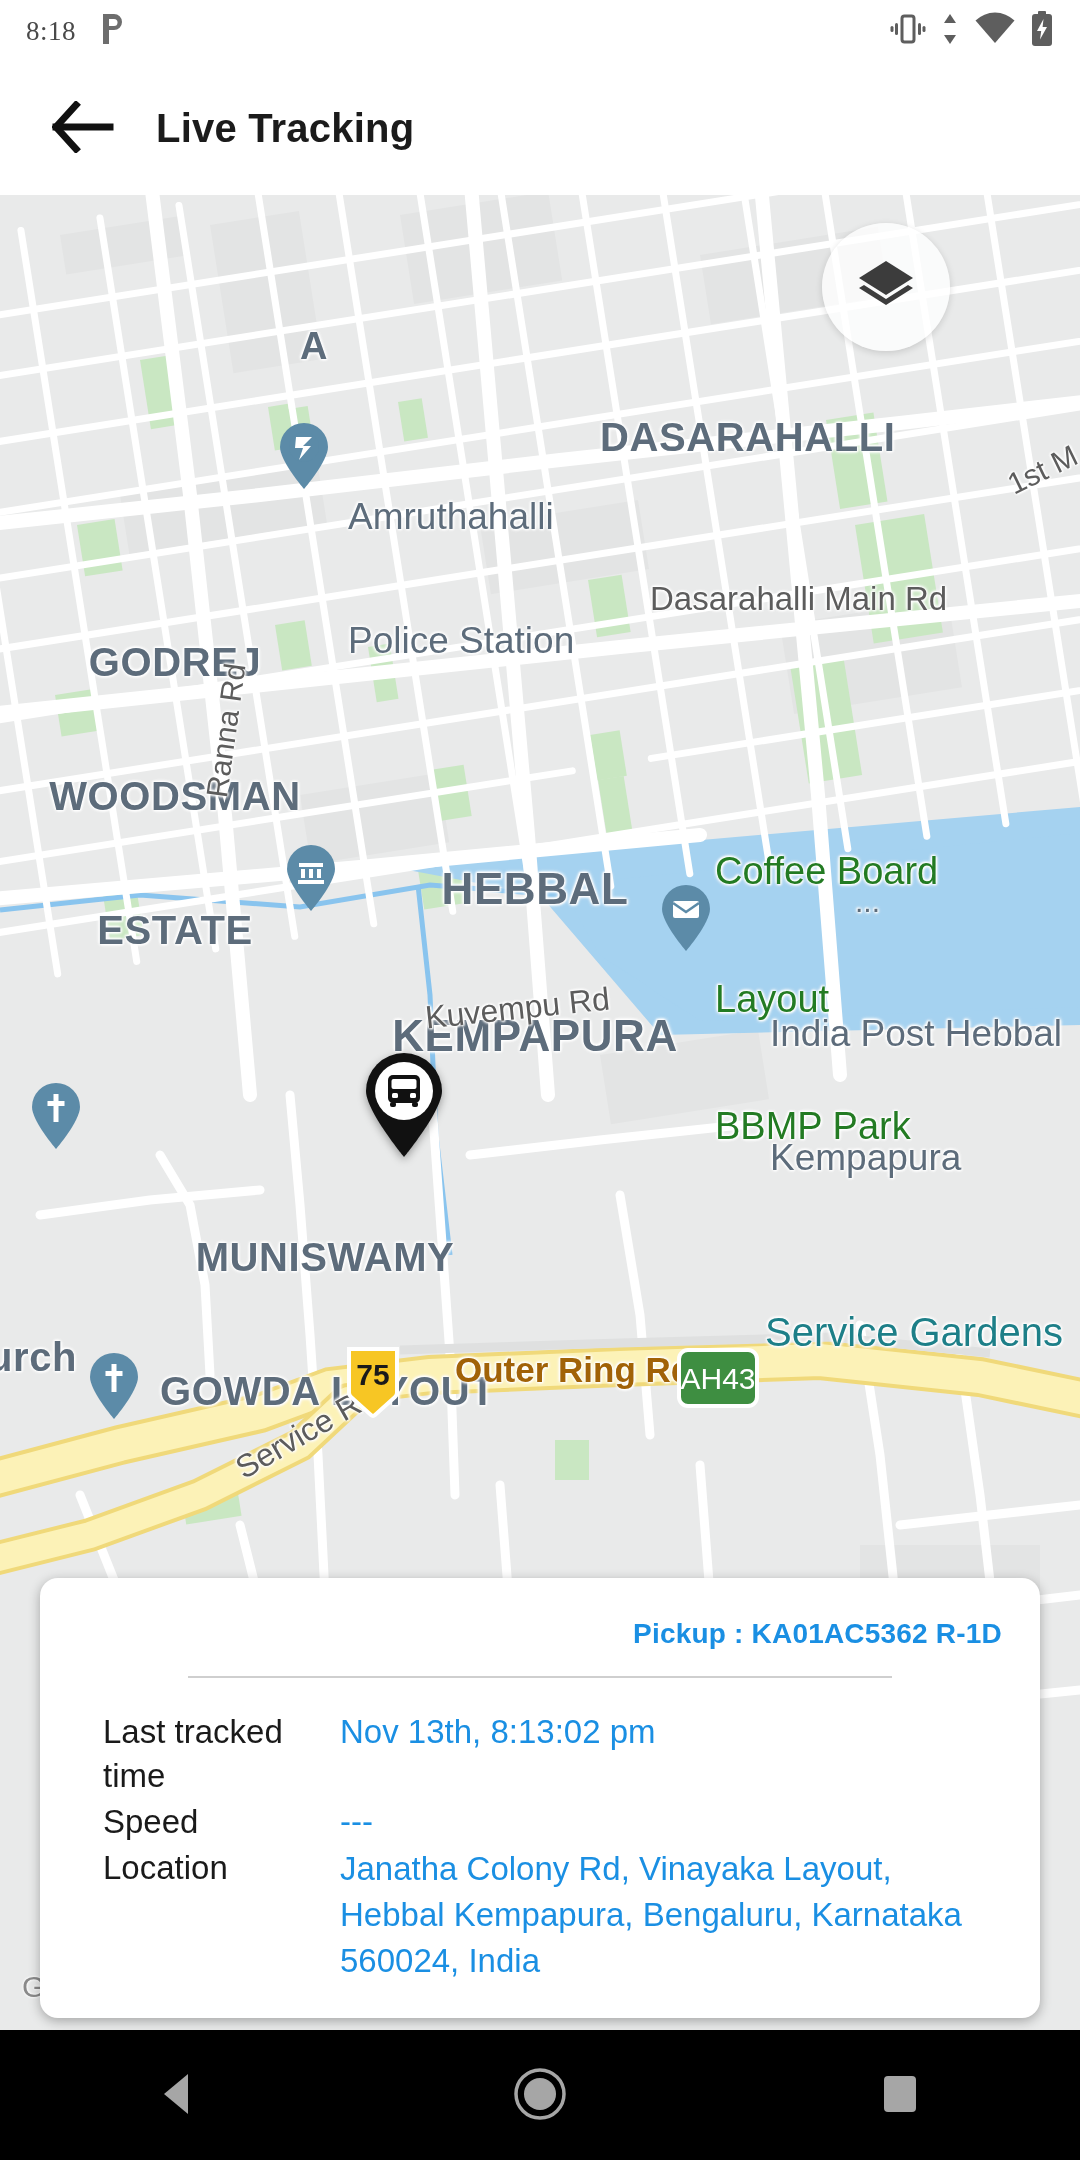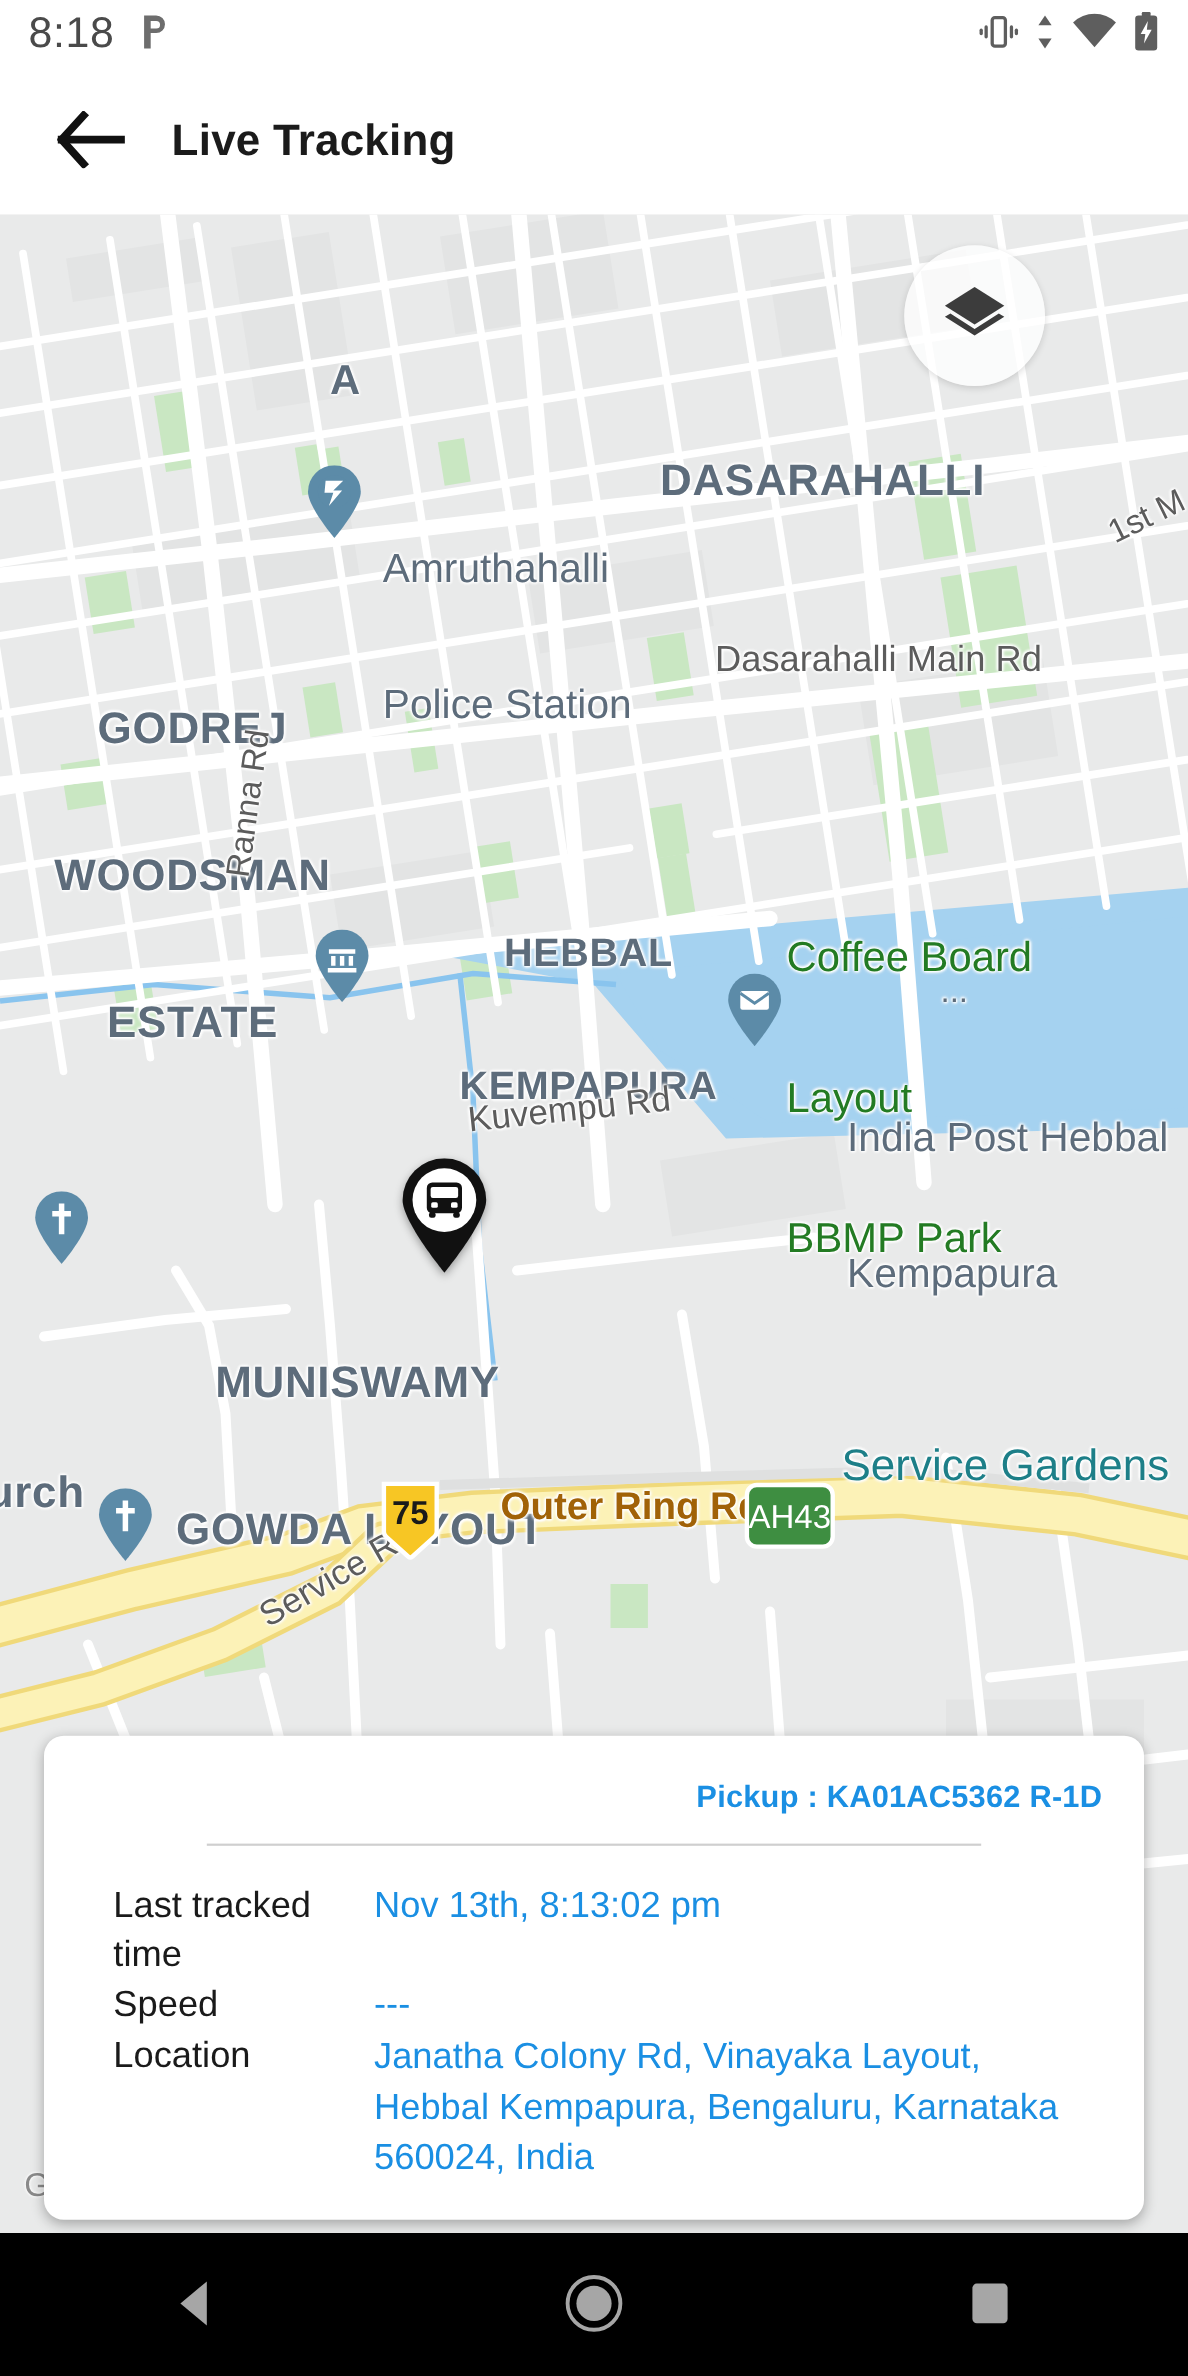--- a/index.html
+++ b/index.html
@@ -12,22 +12,22 @@
   }
   #screen { position: relative; width: 1080px; height: 2160px; overflow: hidden; background:#fff; }
 
   
   #status-bar {
     position: absolute; top: 0; left: 0; width: 1080px; height: 62px;
     background: #ffffff; display: flex; align-items: center;
     padding: 0 26px;
   }
   #status-time {
-    font-size: 39px; color: #4a4a4a; letter-spacing: .5px;
-    font-family: Liberation Sans, sans-serif;
+    font-size: 27px; color: #4a4a4a; letter-spacing: .5px;
+    font-family: Liberation Serif, serif;
     text-align: right;
   }
   #status-left-icons { display: flex; align-items: center; margin-left: 22px; }
   #status-right-icons {
     margin-left: auto; display: flex; align-items: center; gap: 14px;
   }
   .sb-icon { display: block; }
 
   
   #app-bar {
@@ -325,21 +325,21 @@
     <div class="maplabel lbl-road" style="left:1006px; top:258px; font-size:30px; transform:rotate(-26deg);">1st M</div>
 
     <div class="maplabel lbl-area" style="left:30px; top:355px; font-size:40px; width:290px;">
       <div>GODREJ</div>
       <div>WOODSMAN</div>
       <div>ESTATE</div>
     </div>
 
     <div class="maplabel lbl-road" style="left:650px; top:385px; font-size:33px;">Dasarahalli Main Rd</div>
 
-    <div class="maplabel lbl-area" style="left:390px; top:570px; font-size:36px; width:290px;">
+    <div class="maplabel lbl-area" style="left:390px; top:570px; font-size:44px; width:290px;">
       <div>HEBBAL</div>
       <div>KEMPAPURA</div>
     </div>
 
     <div class="maplabel lbl-park" style="left:715px; top:570px; font-size:38px; width:260px;">
       <div>Coffee Board</div>
       <div>Layout</div>
       <div>BBMP Park</div>
     </div>
 

